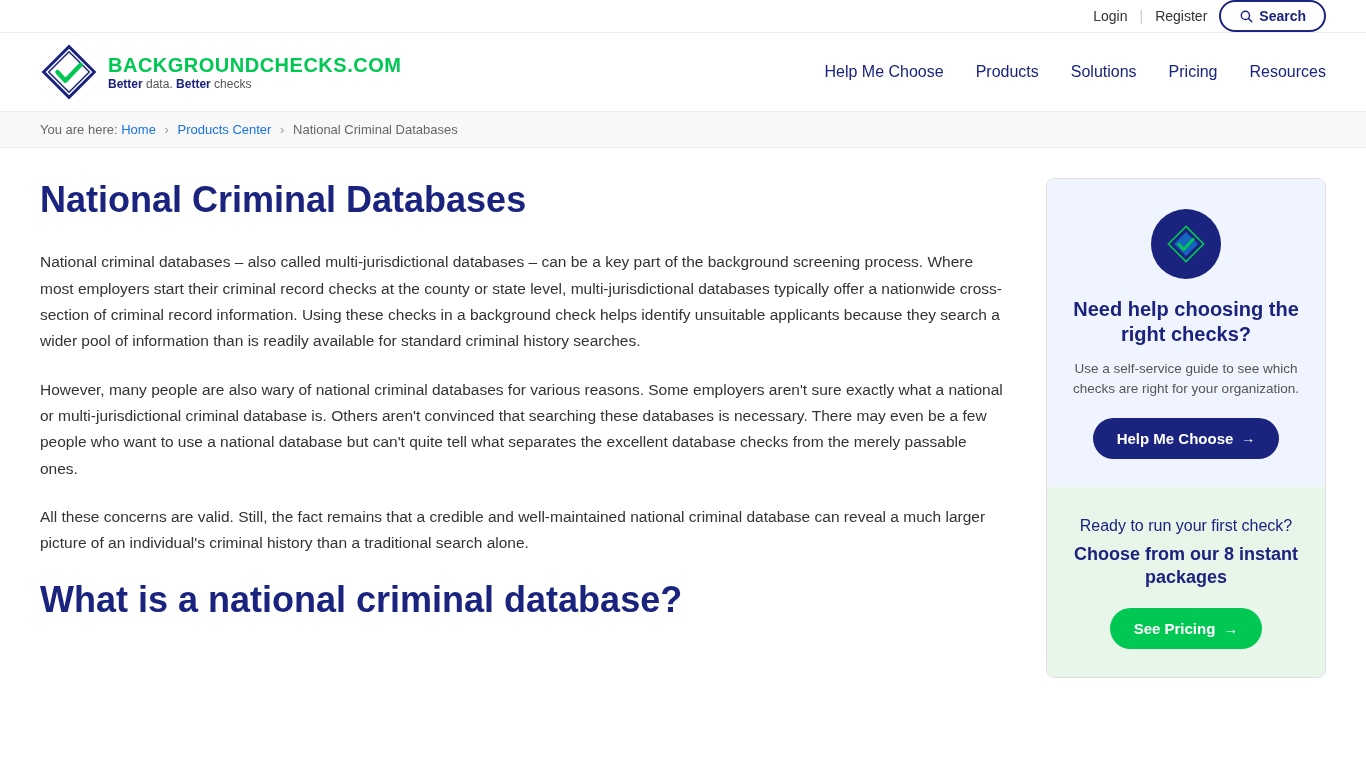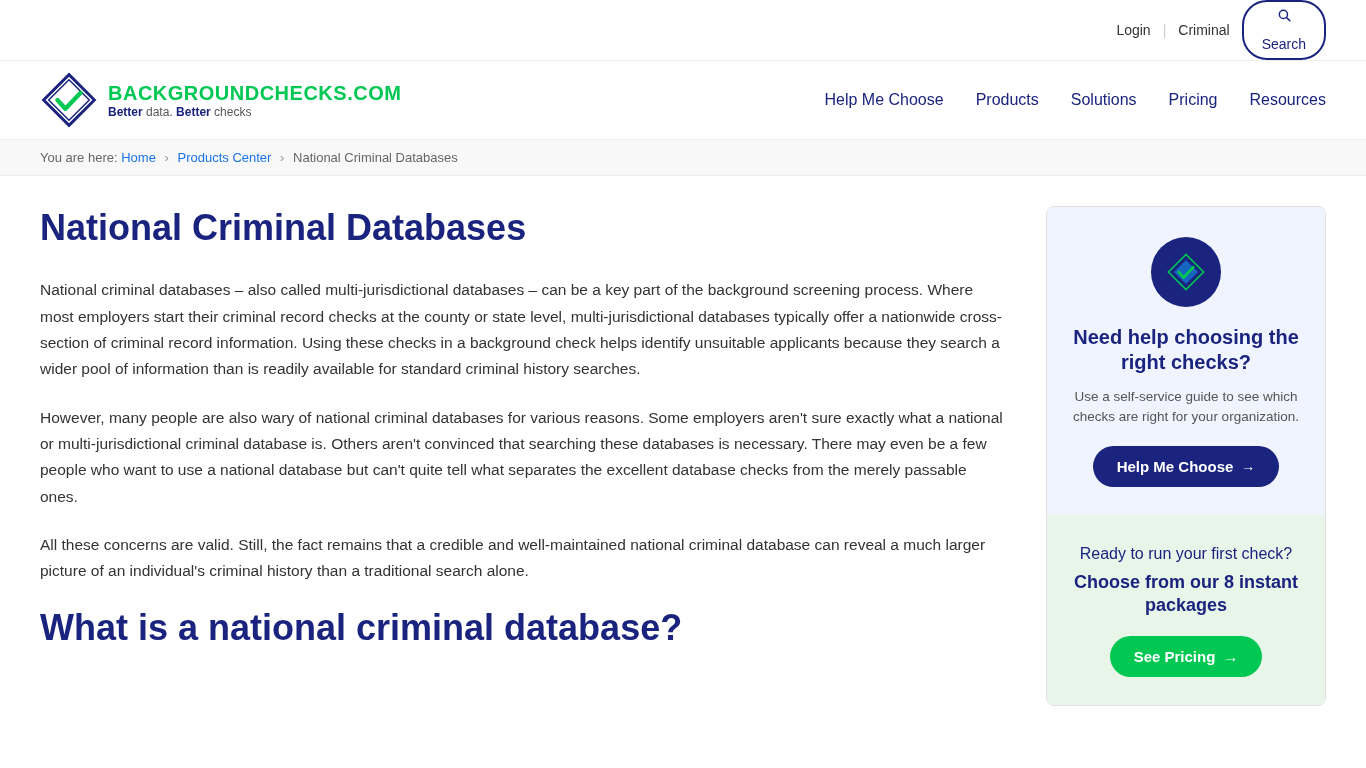--- a/index.html
+++ b/index.html
@@ -20,30 +20,29 @@
       font-size: 14px;
       cursor: pointer;
     }
     .top-bar-divider {
       color: #ccc;
       font-size: 14px;
     }
     .search-btn {
       display: flex;
       align-items: center;
-      gap: 14px;
+      gap: 6px;
       border: 2px solid #1a237e;
       border-radius: 25px;
       padding: 6px 18px;
       background: #fff;
       color: #1a237e;
       font-size: 14px;
-      font-weight: 400;
-      cursor: pointer;
-      flex-direction: column;
+      font-weight: 700;
+      cursor: pointer;
     }
     .search-btn .search-icon-svg {
       width: 14px;
       height: 14px;
     }
 
     
     .header {
       display: flex;
       align-items: center;
@@ -234,21 +233,21 @@
       cursor: pointer;
       border: none;
     }
   </style>
 </head>
 <body>
 
 <div class="top-bar">
   <a class="top-bar-link">Login</a>
   <span class="top-bar-divider">|</span>
-  <a class="top-bar-link">Criminal</a>
+  <a class="top-bar-link">Register</a>
   <button class="search-btn">
     <svg class="search-icon-svg" viewBox="0 0 24 24" fill="none" stroke="#1a237e" stroke-width="2.5" stroke-linecap="round" stroke-linejoin="round">
       <circle cx="11" cy="11" r="7"></circle>
       <line x1="16.5" y1="16.5" x2="22" y2="22"></line>
     </svg>
     <span>Search</span>
   </button>
 </div>
 
 <header class="header">

